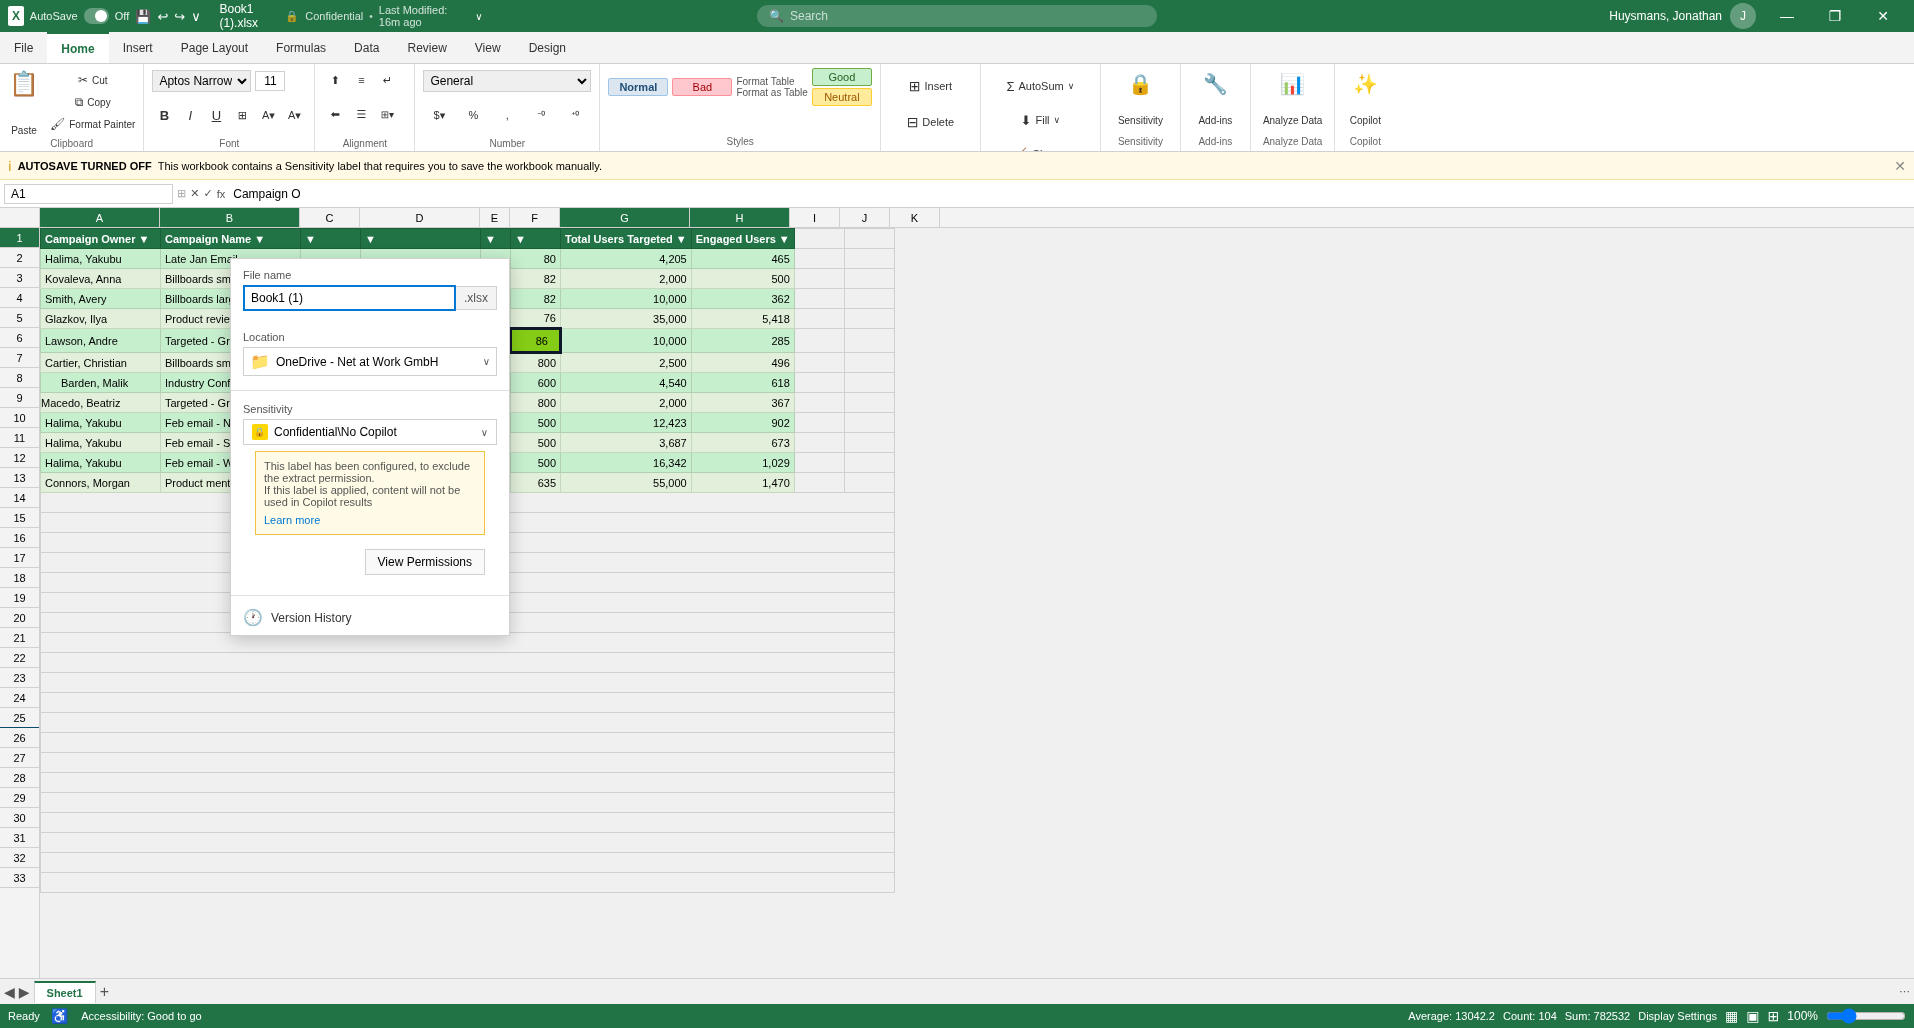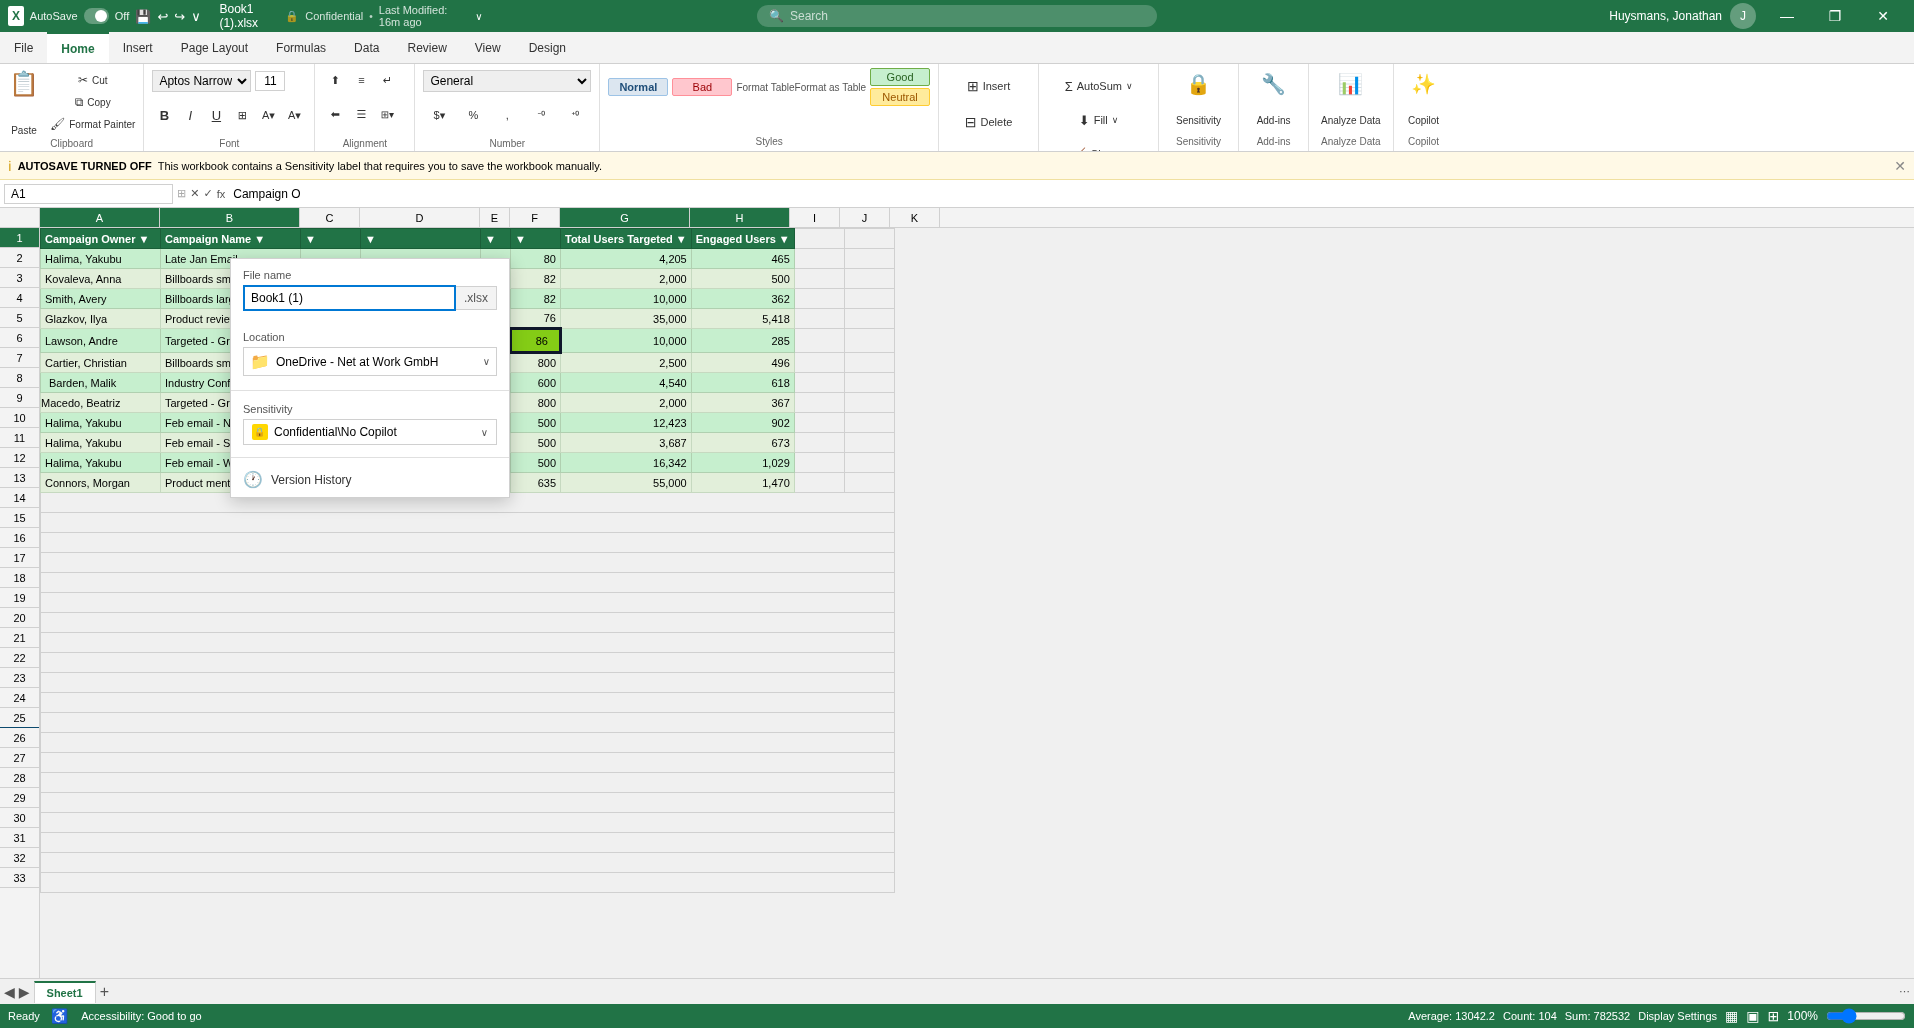--- a/index.html
+++ b/index.html
@@ -185,21 +185,21 @@
         <div class="rb-btn" style="font-size:11px">⁻⁰</div>
         <div class="rb-btn" style="font-size:11px">⁺⁰</div>
       </div>
       <div style="font-size:10px;color:#666;text-align:center">Number</div>
     </div>
 
     <div style="display:flex;flex-direction:column;border-right:1px solid #e0e0e0;padding:4px 8px;justify-content:space-between;min-width:200px">
       <div style="display:flex;gap:4px;align-items:center;flex-wrap:wrap">
         <div class="style-tag normal">Normal</div>
         <div class="style-tag bad">Bad</div>
-        <div style="display:flex;flex-direction:row;gap:0">
+        <div style="display:flex;flex-direction:column;gap:0">
           <div style="font-size:10px;color:#555">Format Table</div>
           <div style="font-size:10px;color:#555">Format as Table</div>
         </div>
         <div style="display:flex;flex-direction:column;gap:2px">
           <div class="style-tag good">Good</div>
           <div class="style-tag neutral">Neutral</div>
         </div>
       </div>
       <div style="font-size:10px;color:#666;text-align:center">Styles</div>
     </div>
@@ -437,21 +437,21 @@
             <td style="background:#e2efda;border:1px solid #c6d9c0;padding:1px 4px;height:20px;font-size:11px">Brand marketing</td>
             <td style="background:#e2efda;border:1px solid #c6d9c0;padding:1px 4px;height:20px;font-size:11px">£</td>
             <td style="background:#e2efda;border:1px solid #c6d9c0;padding:1px 4px;height:20px;font-size:11px;text-align:right">800</td>
             <td style="background:#e2efda;border:1px solid #c6d9c0;padding:1px 4px;height:20px;font-size:11px;text-align:right">2,500</td>
             <td style="background:#e2efda;border:1px solid #c6d9c0;padding:1px 4px;height:20px;font-size:11px;text-align:right">496</td>
             <td style="border:1px solid #d0d0d0;padding:1px 4px;height:20px"></td>
             <td style="border:1px solid #d0d0d0;padding:1px 4px;height:20px"></td>
           </tr>
 
           <tr>
-            <td style="background:#c6efce;border:1px solid #b0d0b0;padding:1px 8px;height:20px;font-size:11px">Barden, Malik</td>
+            <td style="background:#c6efce;border:1px solid #b0d0b0;padding:1px 20px;height:20px;font-size:11px">Barden, Malik</td>
             <td style="background:#c6efce;border:1px solid #b0d0b0;padding:1px 4px;height:20px;font-size:11px">Industry Conference</td>
             <td style="background:#c6efce;border:1px solid #b0d0b0;padding:1px 4px;height:20px;font-size:11px">23-Feb</td>
             <td style="background:#c6efce;border:1px solid #b0d0b0;padding:1px 4px;height:20px;font-size:11px">Customer Experience</td>
             <td style="background:#c6efce;border:1px solid #b0d0b0;padding:1px 4px;height:20px;font-size:11px">£</td>
             <td style="background:#c6efce;border:1px solid #b0d0b0;padding:1px 4px;height:20px;font-size:11px;text-align:right">600</td>
             <td style="background:#c6efce;border:1px solid #b0d0b0;padding:1px 4px;height:20px;font-size:11px;text-align:right">4,540</td>
             <td style="background:#c6efce;border:1px solid #b0d0b0;padding:1px 4px;height:20px;font-size:11px;text-align:right">618</td>
             <td style="border:1px solid #d0d0d0;padding:1px 4px;height:20px"></td>
             <td style="border:1px solid #d0d0d0;padding:1px 4px;height:20px"></td>
           </tr>
@@ -606,20 +606,27 @@
       </div>
 
       <hr class="divider">
 
       <div class="sensitivity-section">
         <div class="dialog-label">Sensitivity</div>
         <div class="sensitivity-dropdown">
           <span style="background:#ffd700;width:16px;height:16px;border-radius:2px;font-size:9px;display:flex;align-items:center;justify-content:center;color:#333">🔒</span>
           <span style="font-size:12px">Confidential\No Copilot</span>
           <span style="font-size:10px;color:#555;margin-left:auto">∨</span>
+        </div>
+        <div class="warning-box">
+          <div>This label has been configured, to exclude the extract permission.<br>If this label is applied, content will not be used in Copilot results</div>
+          <a href="#">Learn more</a>
+        </div>
+        <div class="view-permissions-wrap">
+          <button class="view-permissions-btn">View Permissions</button>
         </div>
       </div>
 
       <hr class="divider">
 
       <div class="version-history-btn">
         <span style="font-size:16px">🕐</span>
         <span style="font-size:12px">Version History</span>
       </div>
     </div>

